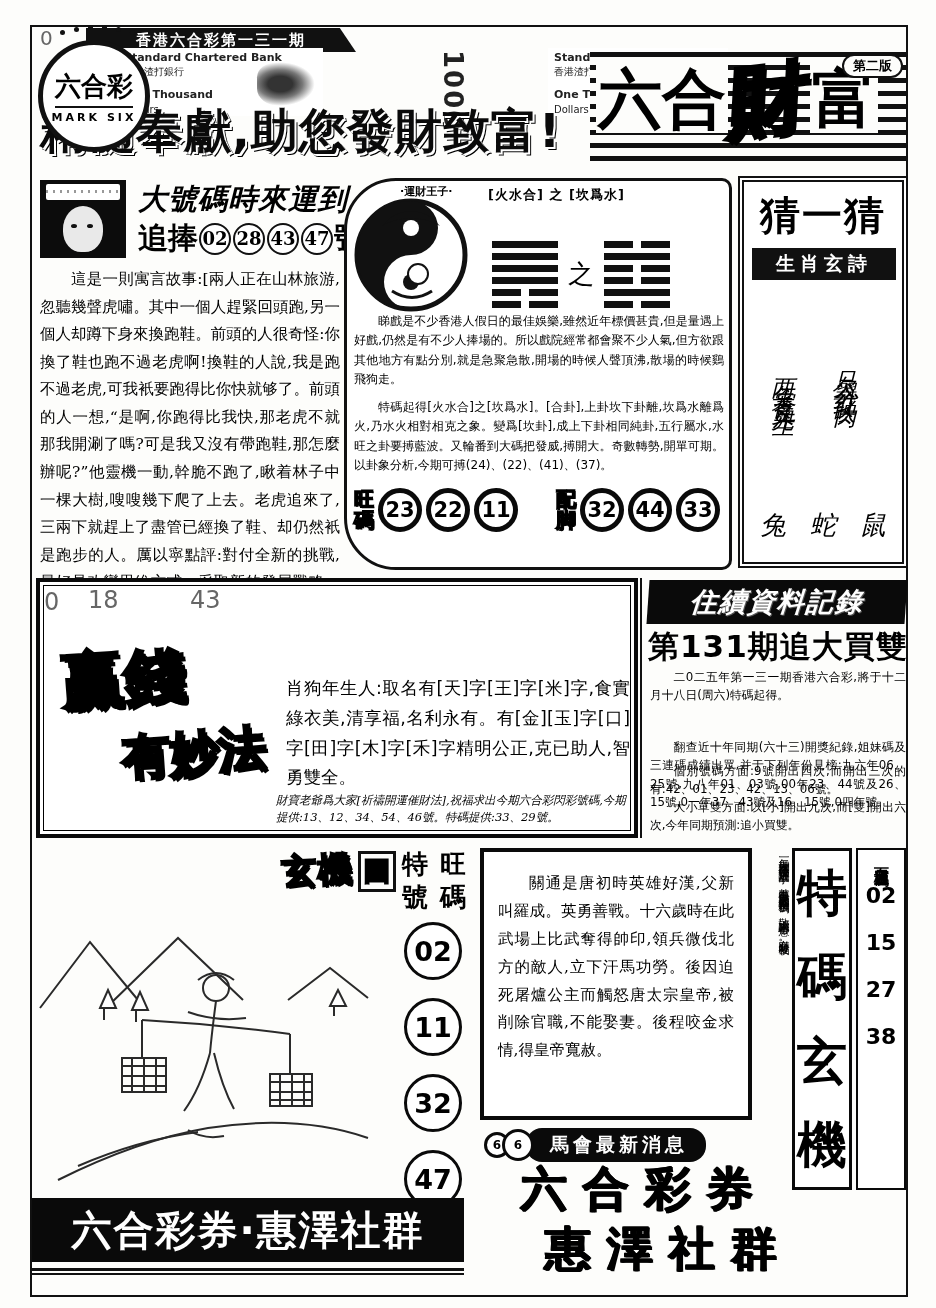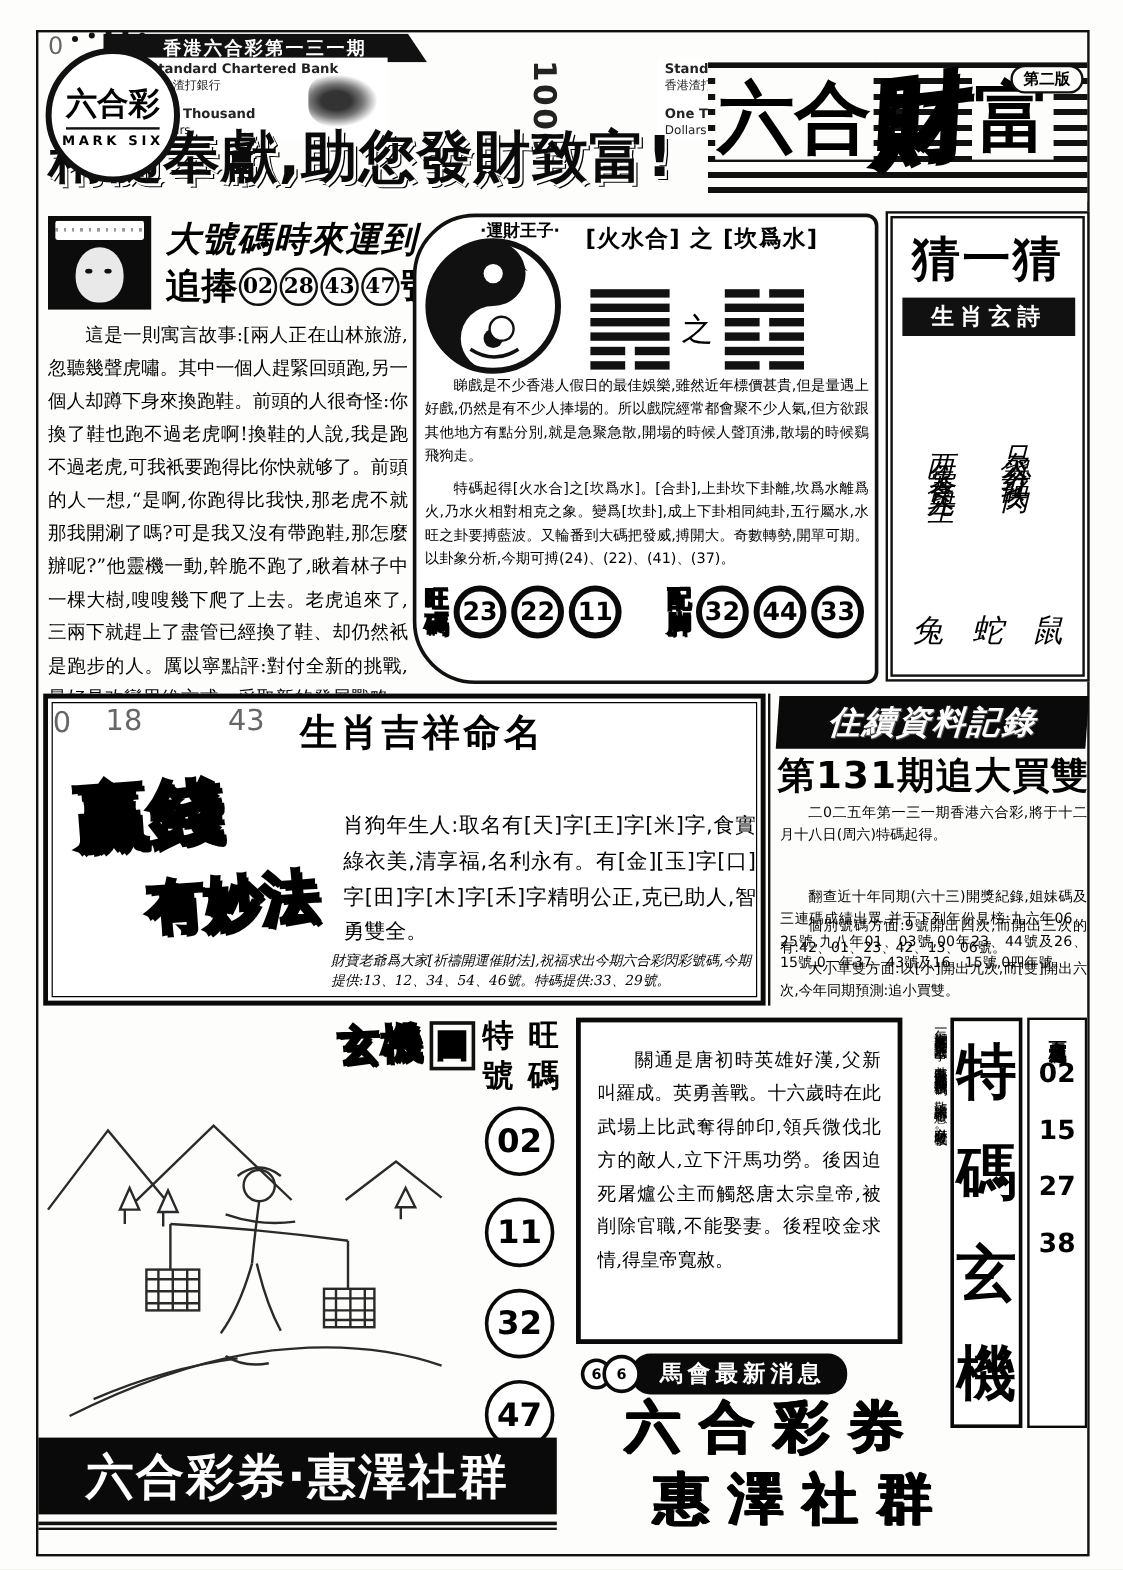--- a/index.html
+++ b/index.html
@@ -51,22 +51,22 @@
   .portrait .eye { position:absolute; width:6px; height:4px; background:#111; border-radius:50%; top:44px; }
   .lucky-title { left:138px; top:180px; font-family:"DejaVu Serif", serif; font-style:italic; font-weight:bold; font-size:29px; letter-spacing:1px; }
   .chase-row { left:138px; top:218px; font-family:"DejaVu Serif", serif; font-size:30px; font-weight:bold; display:flex; align-items:center; }
   .chase-circle { width:32px; height:32px; border:2px solid #111; border-radius:50%; display:inline-flex;
     align-items:center; justify-content:center; font-size:18px; font-weight:bold; margin:0 1px; background:#fff; }
   .story-left { left:40px; top:266px; width:300px; font-family:"DejaVu Serif", serif; font-size:15.5px;
     line-height:1.78; text-align:justify; text-indent:2em; }
 
   
   .prince-box { left:344px; top:178px; width:388px; height:392px; border:3px solid #111; border-radius:52px 10px 10px 52px; background:#fff; }
-  .prince-caption { left:400px; top:184px; font-size:14px; font-weight:bold; }
-  .gua-title { left:488px; top:186px; font-size:19px; font-weight:bold; letter-spacing:1px; }
+  .prince-caption { left:400px; top:184px; font-size:11px; font-weight:bold; }
+  .gua-title { left:488px; top:186px; font-size:13px; font-weight:bold; letter-spacing:1px; }
   .yinyang { left:352px; top:196px; }
   .hexagrams { left:492px; top:238px; display:flex; align-items:center; }
   .hex { display:flex; flex-direction:column; }
   .hex-line { width:66px; height:7px; margin:2.5px 0; display:flex; justify-content:space-between; }
   .hex-line .seg { background:#111; height:7px; }
   .hex-line.solid .seg { width:66px; }
   .hex-line.broken .seg { width:29px; }
   .hex-zhi { font-family:"DejaVu Serif", serif; font-size:26px; margin:0 10px; }
   .prince-para { left:354px; width:370px; font-size:12px; line-height:1.62; text-align:justify; text-indent:2em; }
   .hot-row { left:352px; top:488px; width:372px; display:flex; align-items:center; }
@@ -280,21 +280,20 @@
   <div class="abs animals">
     <span>兔</span>
     <span>蛇</span>
     <span>鼠</span>
   </div>
 
   <div class="abs naming-box"></div>
   <div class="abs pencil" style="left:44px;top:588px;">0</div>
   <div class="abs pencil" style="left:88px;top:586px;">18</div>
   <div class="abs pencil" style="left:190px;top:586px;">43</div>
-  <div class="abs naming-title">生肖吉祥命名</div>
   <div class="abs art" style="left:62px;top:648px;font-size:62px;">贏錢</div>
   <div class="abs art" style="left:122px;top:728px;font-size:48px;">有妙法</div>
   <div class="abs naming-body">肖狗年生人:取名有[天]字[王]字[米]字,食實綠衣美,清享福,名利永有。有[金][玉]字[口]字[田]字[木]字[禾]字精明公正,克已助人,智勇雙全。</div>
   <div class="abs naming-note">財寶老爺爲大家[祈禱開運催財法],祝福求出今期六合彩閃彩號碼,今期提供:13、12、34、54、46號。特碼提供:33、29號。</div>
 
   <div class="abs record-sep"></div>
   <div class="abs record-banner">住續資料記錄</div>
   <div class="abs record-headline">第131期追大買雙</div>
   <div class="abs record-para" style="top:668px;">二0二五年第一三一期香港六合彩,將于十二月十八日(周六)特碼起得。</div>
   <div class="abs record-para" style="top:706px;margin-top:32px;">翻查近十年同期(六十三)開獎紀錄,姐妹碼及三連碼成績出眾,并于下列年份見榜:九六年06、25號,九八年01、03號,00年23、44號及26、15號,0一年37、43號及16、15號,0四年號。</div>

